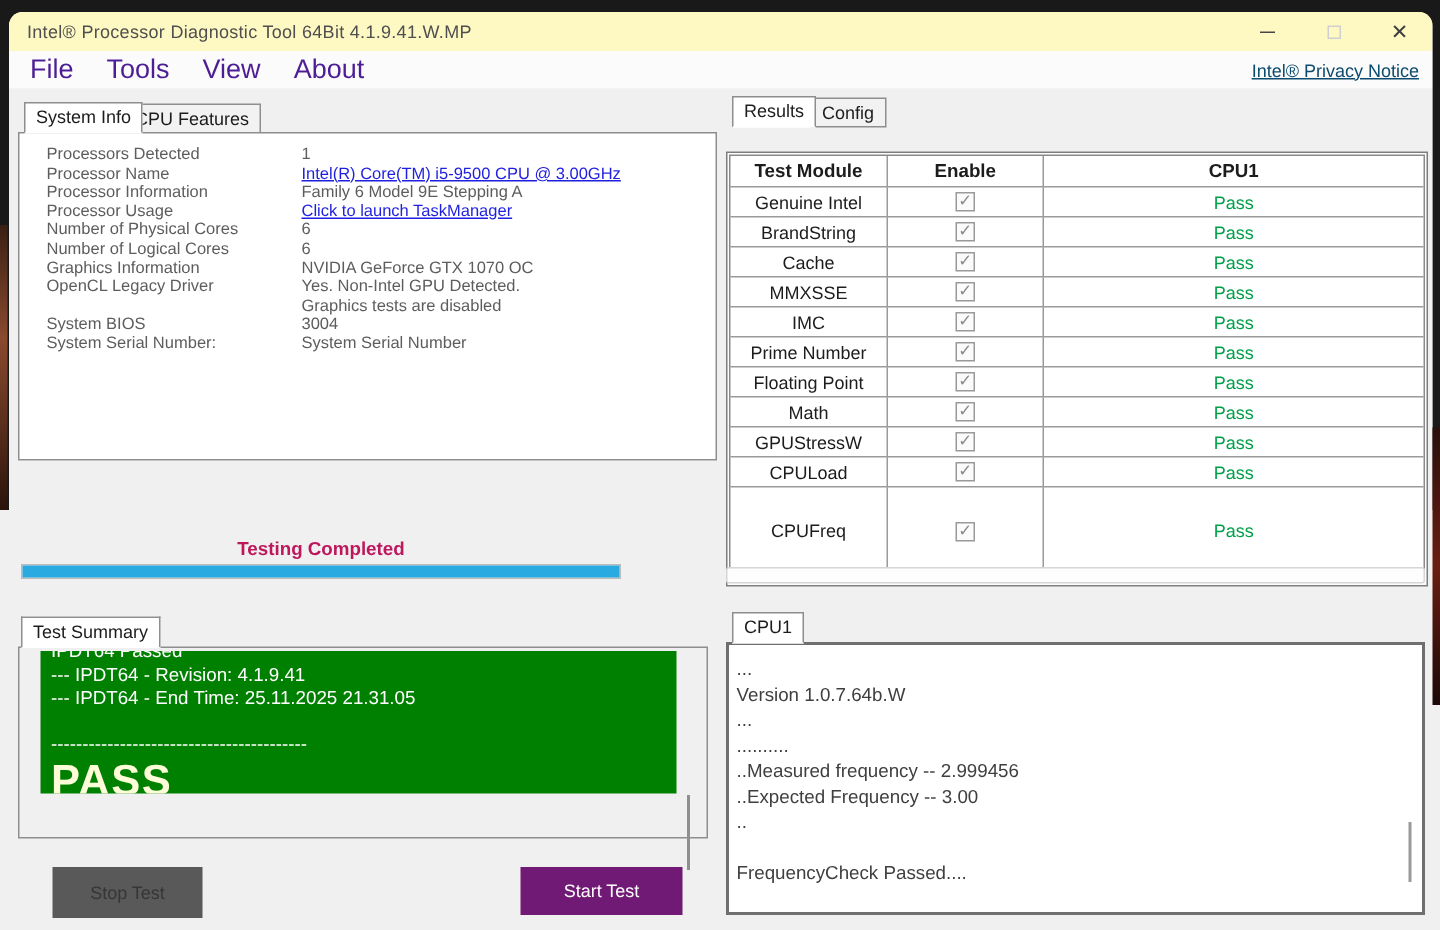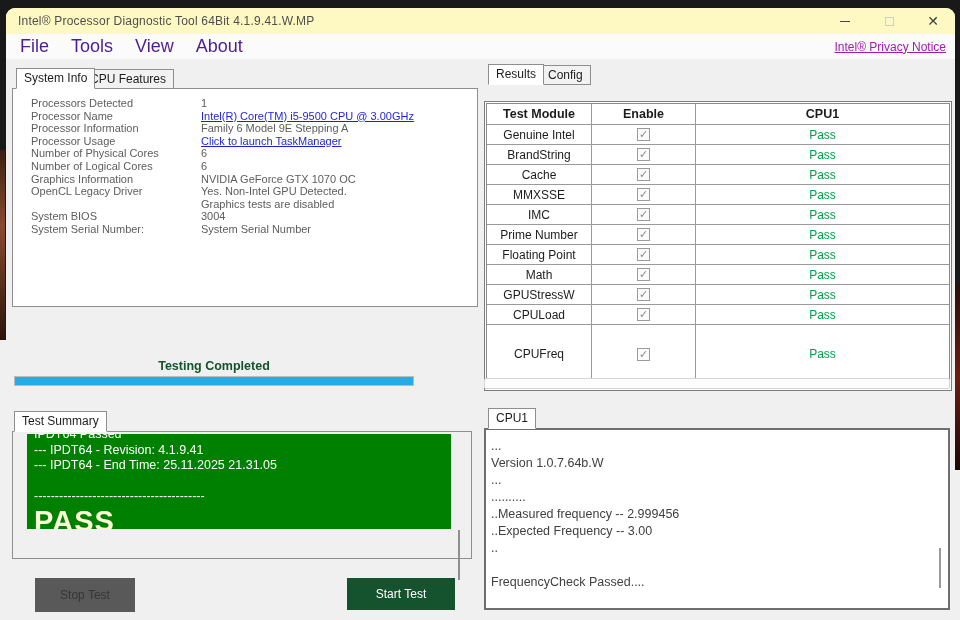--- a/index.html
+++ b/index.html
@@ -20,59 +20,59 @@
   .title-text { font-size:12px; color:#4f4f4f; padding-left:12px; letter-spacing:.2px; }
   .win-controls { margin-left:auto; display:flex; align-items:center; height:100%; }
   .win-btn { width:44px; height:100%; display:flex; align-items:center; justify-content:center;
     font-size:13px; color:#474747; }
   .btn-min-glyph { width:10px; height:1px; background:#474747; display:inline-block; }
   .btn-max-glyph { width:9px; height:9px; border:1px solid #cfcfcf; display:inline-block; }
   .btn-close-glyph { font-size:14px; color:#3f3f3f; }
 
   .menubar { height:25px; background:#fbfbfb; display:flex; align-items:center; padding-left:3px; }
   .menu-item { font-size:18px; color:#4c1d95; padding:0 11px; line-height:25px; }
-  .privacy-link { margin-left:auto; margin-right:9px; font-size:12px; color:#a21caf; text-decoration:underline; cursor:pointer; }
+  .privacy-link { margin-left:auto; margin-right:9px; font-size:12px; color:#0c4a6e; text-decoration:underline; cursor:pointer; }
 
   .client { position:absolute; left:0; top:51px; right:0; bottom:0; background:#f0f0f0; }
 
   
   .tab { position:absolute; height:20px; background:#f2f2f2; border:1px solid #8e8e8e;
     font-size:12px; color:#1c1c1c; line-height:18px; padding:0 7px; z-index:1; }
   .tab.sel { background:#ffffff; height:21px; border-bottom:1px solid #fff; z-index:3; }
 
   
   .si-tab1 { left:10px; top:9px; }
   .si-tab2 { left:76px; top:10px; }
   .si-panel { position:absolute; left:6px; top:29px; width:466px; height:219px;
     background:#fff; border:1px solid #8e8e8e; z-index:2; padding:8px 0 0 18px; }
   .si-row { display:flex; line-height:12.6px; min-height:12.6px; }
   .si-label { width:170px; font-size:11px; color:#5d5d5d; }
   .si-value { font-size:11px; color:#5d5d5d; }
   .si-value.link { color:#1f1fe0; text-decoration:underline; cursor:pointer; }
 
   .testing-label { position:absolute; left:8px; top:300px; width:400px; text-align:center;
-    font-size:12.5px; font-weight:bold; color:#14532d; }
+    font-size:12.5px; font-weight:bold; color:#be185d; }
   .progress-track { position:absolute; left:8px; top:317px; width:400px; height:10px;
     border:1px solid #bcbcbc; background:#e6e6e6; }
   .progress-fill { height:100%; background:#29abe2; }
 
   .ts-tab { left:8px; top:352px; }
   .ts-panel { position:absolute; left:6px; top:372px; width:460px; height:128px;
     background:#f0f0f0; border:1px solid #8e8e8e; z-index:2; }
   .summary-box { position:absolute; left:14px; top:2px; width:424px; height:95px;
     background:#008000; overflow:hidden; padding:0 0 0 7px; }
   .sum-line { font-size:12.5px; color:#ffffff; line-height:15.5px; min-height:15.5px; white-space:pre; }
   .sum-line:empty::before { content:"\00a0"; }
   .sum-pass { font-size:29px; font-weight:bold; color:#fdfdd8; letter-spacing:1px; line-height:30px; margin-top:1px; }
   .sum-scroll { position:absolute; left:445px; top:98px; width:2px; height:50px; background:#8f8f8f; }
 
   .stop-btn { position:absolute; left:29px; top:519px; width:100px; height:34px;
     background:#595959; border:none; color:#363636; font-size:12px; font-family:inherit; }
   .start-btn { position:absolute; left:341px; top:519px; width:108px; height:32px;
-    background:#14532d; border:none; color:#ffffff; font-size:12px; font-family:inherit; cursor:pointer; }
+    background:#701a75; border:none; color:#ffffff; font-size:12px; font-family:inherit; cursor:pointer; }
 
   
   .res-tab1 { left:482px; top:5px; }
   .res-tab2 { left:534px; top:6px; }
   .res-panel { position:absolute; left:478px; top:25px; width:468px; height:290px;
     background:#fdfdfd; border:1px solid #7d7d7d; z-index:2; padding:1px;margin-top:17px; }
   .res-table { width:100%; border:1px solid #8a8a8a; background:#fff; }
   .rt-row { display:grid; grid-template-columns:105px 104px 1fr; }
   .rt-cell { border-right:1px solid #9a9a9a; border-bottom:1px solid #9a9a9a;
     display:flex; align-items:center; justify-content:center;

